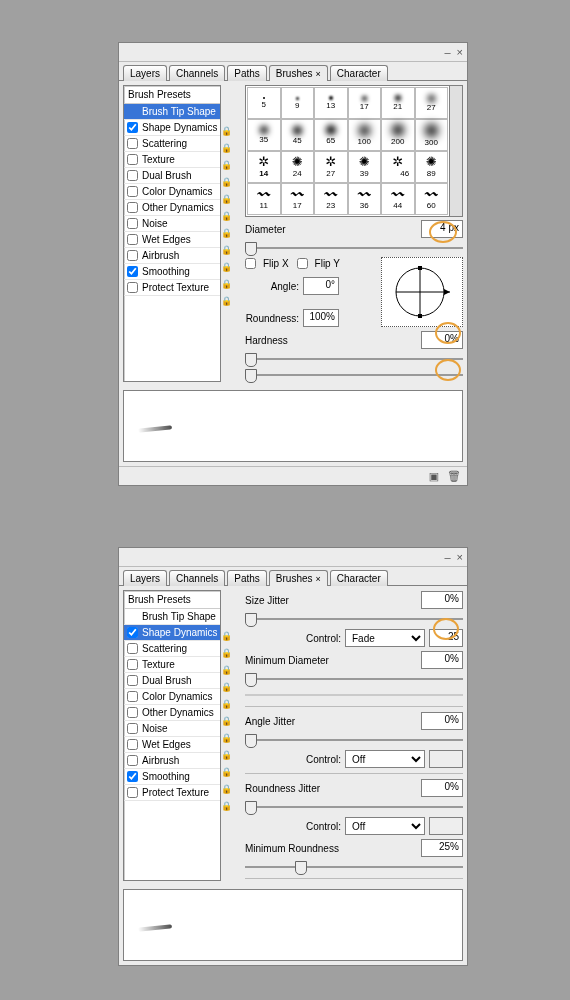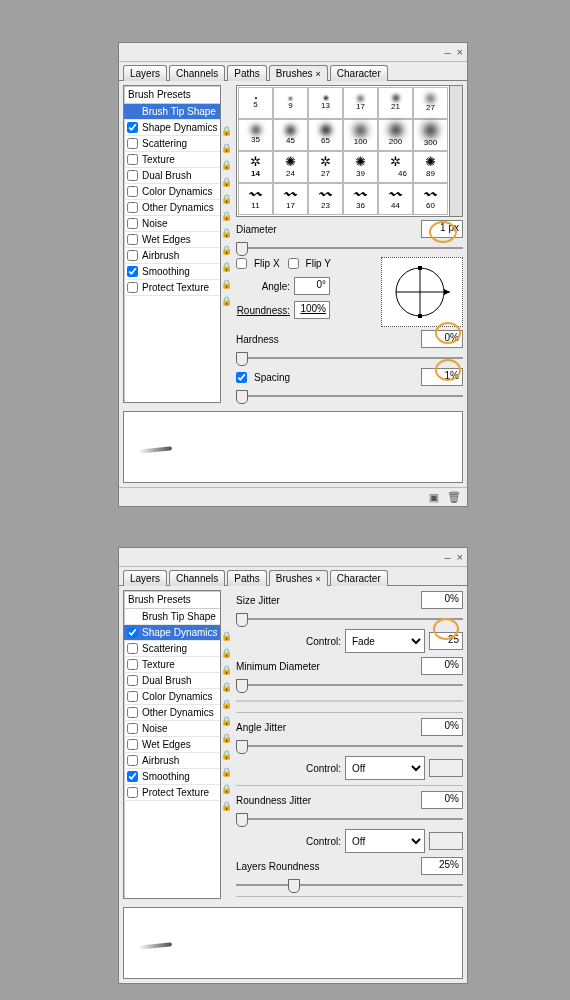--- a/index.html
+++ b/index.html
@@ -52,21 +52,21 @@
     background: #ececec;
     z-index: 2;
   }
   .tab .close-x {
     margin-left: 3px;
     font-size: 9px;
   }
   .panel-body {
     display: flex;
     padding: 4px;
-    gap: 3px;
+    gap: 12px;
   }
   .sidebar {
     width: 96px;
     border: 1px solid #808080;
     background: #fff;
     box-shadow: inset 1px 1px 0 #ccc;
   }
   .side-header {
     padding: 3px 4px;
     border-bottom: 1px solid #ccc;
@@ -204,21 +204,21 @@
     gap:8px; padding:0 6px;
   }
   .ring {
     position:absolute;
     border: 2px solid #e8a23c;
     border-radius: 50%;
     pointer-events:none;
   }
   .select {
     border:1px solid #808080; background:#fff;
-    padding:1px 2px; font-size:10px; height:24px;
+    padding:1px 2px; font-size:10px; height:18px;
   }
   .spacer { flex:1; }
   .icon-btn { cursor:pointer; color:#555; font-size:11px; }
   .divider { height:1px; background:#bbb; margin:2px 0; }
 </style>
 </head>
 <body>
 
 <div class="panel" style="left:118px; top:42px;">
   <div class="panel-header">
@@ -398,39 +398,39 @@
             <div class="brush-cell">
               <div class="splat">〰</div>
               <div style="margin-top: 1px;">60</div>
             </div>
           </div>
         <div style="width:12px;border:1px solid #808080;border-left:none;background:#e0e0e0;"></div>
       </div>
       <div class="row">
         <span class="lbl">Diameter</span>
         <span class="spacer"></span>
-        <span class="valbox">1 px</span>
+        <span class="valbox">4 px</span>
       </div>
       <div class="slider">
           <div class="thumb" style="left:0%"></div>
         </div>
 
       <div style="display:flex;gap:6px;">
         <div style="flex:1;">
           <div class="row">
             <input type="checkbox" class="cb" style="">
             <span>Flip X</span>
             <input type="checkbox" class="cb" style="margin-left: 4px;">
             <span>Flip Y</span>
           </div>
           <div class="row" style="margin-top:6px;">
             <span class="lbl" style="width:54px;text-align:right;">Angle:</span>
             <span class="valbox" style="min-width:28px;">0°</span>
           </div>
-          <div class="row" style="margin-top:4px;text-decoration:underline;">
+          <div class="row" style="margin-top:12px;">
             <span class="lbl" style="width:54px;text-align:right;">Roundness:</span>
             <span class="valbox" style="min-width:28px;">100%</span>
           </div>
         </div>
         <div class="circle-widget">
           <svg viewBox="0 0 64 58">
             <circle cx="30" cy="29" r="24" fill="none" stroke="#000" stroke-width="1"></circle>
             <line x1="30" y1="5" x2="30" y2="53" stroke="#000"></line>
             <line x1="6" y1="29" x2="60" y2="29" stroke="#000"></line>
             <polygon points="60,29 54,26 54,32" fill="#000"></polygon>
@@ -442,26 +442,20 @@
 
       <div class="row">
         <span class="lbl">Hardness</span>
         <span class="spacer"></span>
         <span class="valbox">0%</span>
       </div>
       <div class="slider">
           <div class="thumb" style="left:0%"></div>
         </div>
 
-      <div class="row">
-        <input type="checkbox" class="cb" checked="" style="">
-        <span class="lbl">Spacing</span>
-        <span class="spacer"></span>
-        <span class="valbox">1%</span>
-      </div>
       <div class="slider">
           <div class="thumb" style="left:0%"></div>
         </div>
     </div>
   </div>
   <div class="preview">
     <div class="stroke"></div>
   </div>
   <div class="footer">
     <span class="icon-btn">▣</span>
@@ -603,21 +597,21 @@
       <div class="slider">
           <div class="thumb" style="left:0%"></div>
         </div>
       <div class="row">
         <span class="spacer"></span>
         <span class="lbl">Control:</span>
         <select class="select" style="width:80px;"><option>Off</option></select>
         <span class="valbox" style="min-width:26px;background:#eee;"></span>
       </div>
       <div class="row">
-        <span class="lbl">Layers Roundness</span>
+        <span class="lbl">Minimum Roundness</span>
         <span class="spacer"></span>
         <span class="valbox">25%</span>
       </div>
       <div class="slider">
           <div class="thumb" style="left:23%"></div>
         </div>
 
       <div class="divider"></div>
     </div>
   </div>

